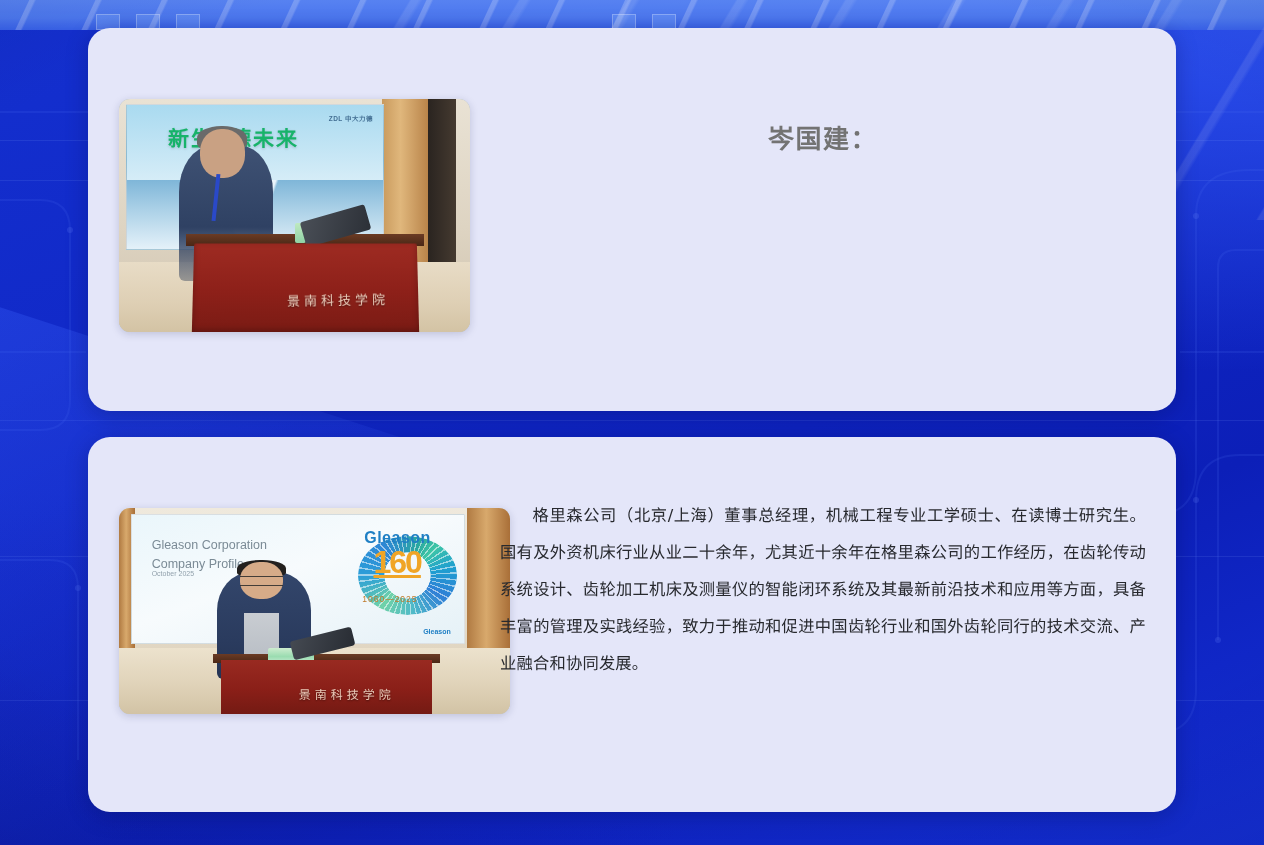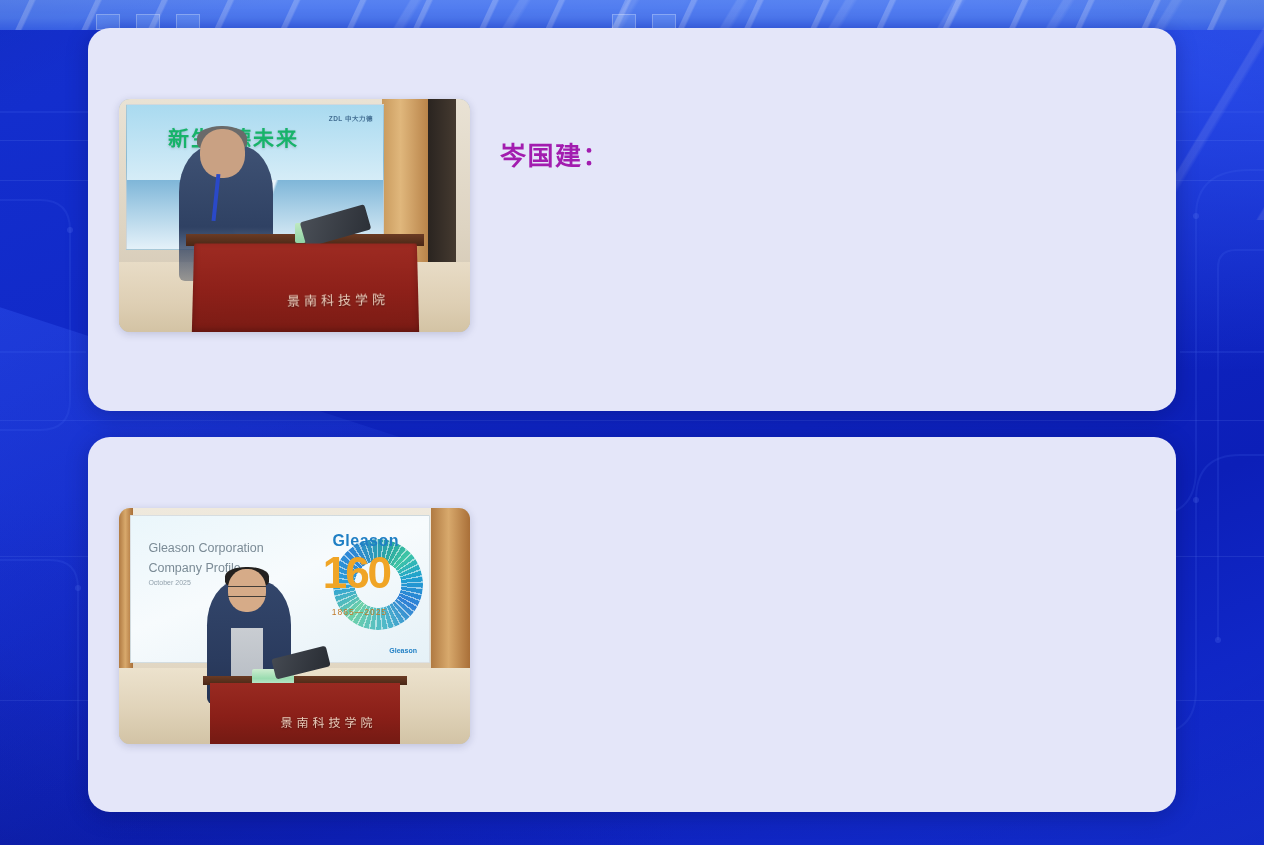--- a/index.html
+++ b/index.html
@@ -71,32 +71,32 @@
   }
   #card-1{top:28px;height:383px;}
   #card-2{top:437px;height:375px;}
 
   .photo{
     position:absolute;left:31px;width:351px;border-radius:11px;
     overflow:hidden;background:#9fb8cf;
     box-shadow:0 2px 8px rgba(20,30,80,.18);
   }
   #photo-1{top:71px;height:233px;}
-  #photo-2{top:71px;height:236px;}
+  #photo-2{top:71px;height:206px;padding-left:40px;}
 
   .txt{
     position:absolute;left:412px;right:30px;
   }
   #txt-1{top:97px;}
   #txt-2{top:60px;}
 
   .person-name{
     font-family:"DejaVu Sans","Liberation Sans",sans-serif;
-    font-weight:bold;font-size:26px;color:#a21caf;
-    letter-spacing:1.5px;margin:17px 0 14px 0;line-height:1.1;
+    font-weight:bold;font-size:26px;color:#737373;
+    letter-spacing:1.5px;margin:0 0 14px 0;line-height:1.1;text-align:center;
   }
   .bio{
     font-family:"DejaVu Sans","Liberation Sans",sans-serif;
     font-size:16.3px;color:#27292e;line-height:37px;
     text-align:justify;text-justify:inter-ideograph;
     margin:0;text-indent:2em;letter-spacing:.2px;
   }
 
   
   .scene{position:absolute;inset:0;}
@@ -211,21 +211,21 @@
     color:#93a2ad;white-space:nowrap;
   }
   .p2-brandname{
     position:absolute;right:10%;top:11%;
     font-family:"Liberation Sans",sans-serif;font-weight:bold;
     font-size:16px;color:#1f7fc4;letter-spacing:.5px;white-space:nowrap;
   }
   .p2-160{
     position:absolute;right:13%;top:24%;
     font-family:"Liberation Sans",sans-serif;font-weight:bold;
-    font-size:44px;color:#f0a526;line-height:1;letter-spacing:-2px;
+    font-size:32px;color:#f0a526;line-height:1;letter-spacing:-2px;text-decoration:underline;
   }
   .p2-years{
     position:absolute;right:14%;top:62%;
     font-family:"Liberation Sans",sans-serif;font-size:8.5px;
     color:#c07a2a;letter-spacing:1px;white-space:nowrap;
   }
   .p2-turbine{
     position:absolute;right:2%;top:16%;width:30%;height:62%;
     border-radius:50%;
     background:
@@ -392,33 +392,34 @@
       <div class="p2-screen">
         <div class="p2-title">
           <span>Gleason Corporation</span><br>
           <span>Company Profile</span>
         </div>
         <div class="p2-date">October 2025</div>
         <div class="p2-turbine"></div>
         <div class="p2-turbine-sl"></div>
         <div class="p2-brandname">Gleason</div>
         <div class="p2-160">160</div>
-        <div class="p2-years">1865—2025</div>
+        <div class="p2-years">1060—2025</div>
         <div class="p2-brandsm">Gleason</div>
       </div>
 
       <div class="p2-floor"></div>
       <div class="p2-body"></div>
       <div class="p2-shirt"></div>
       <div class="p2-hair"></div>
       <div class="p2-head"></div>
       <div class="p2-glasses"></div>
       <div class="p2-podium-top"></div>
       <div class="p2-bottles"></div>
       <div class="p2-mic"></div>
       <div class="p2-podium"></div>
       <div class="p2-podium-cal">景南科技学院</div>
     </div>
   </div>
 
   <div class="txt" id="txt-2">
+    <p class="bio">格里森公司（北京/上海）董事总经理，机械工程专业工学硕士、在读博士研究生。国有及外资机床行业从业二十余年，尤其近十余年在格里森公司的工作经历，在齿轮传动系统设计、齿轮加工机床及测量仪的智能闭环系统及其最新前沿技术和应用等方面，具备丰富的管理及实践经验，致力于推动和促进中国齿轮行业和国外齿轮同行的技术交流、产业融合和协同发展。</p>
   </div>
 </div>
 
 </body></html>

